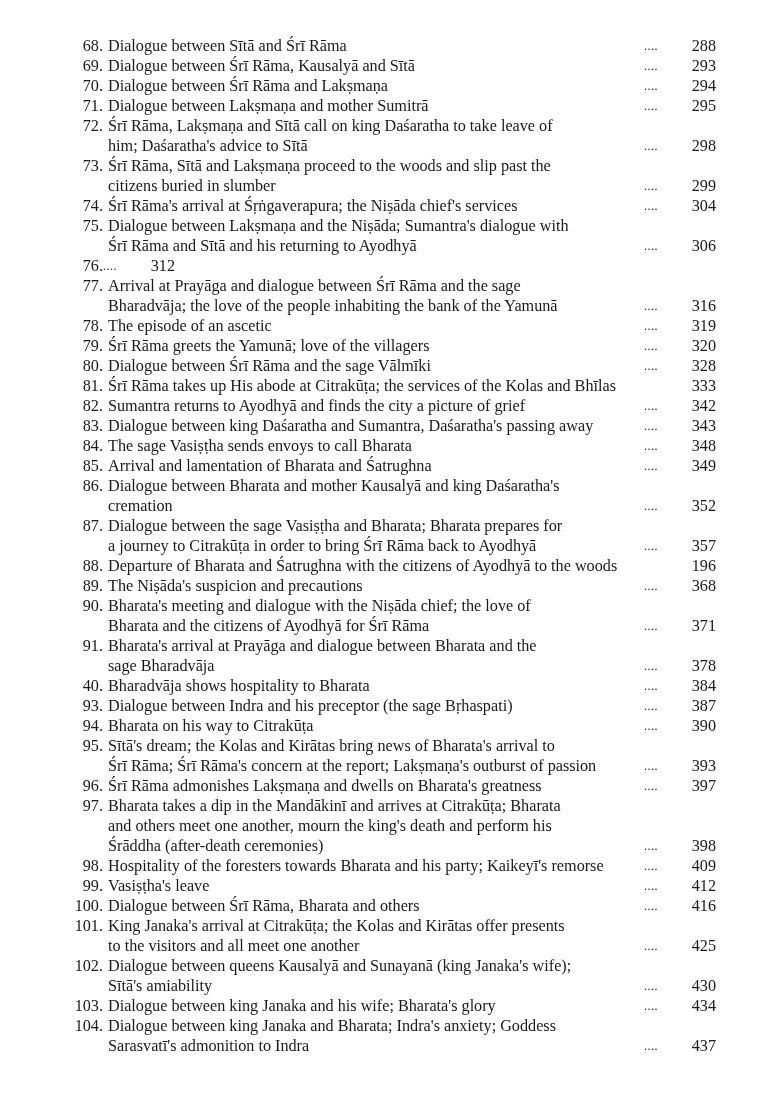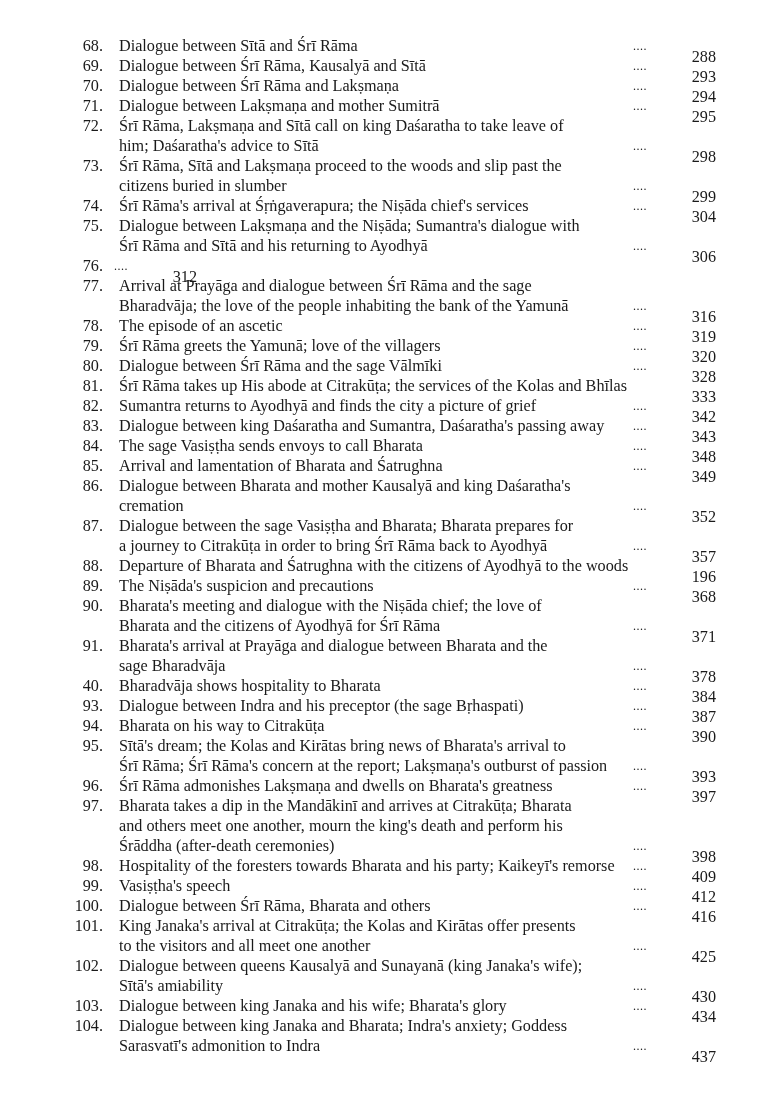--- a/index.html
+++ b/index.html
@@ -4,21 +4,21 @@
 <style>
   html, body { margin: 0; padding: 0; }
   body {
     width: 780px; height: 1108px; background: #ffffff; overflow: hidden;
     font-family: "Liberation Serif", "DejaVu Serif", serif;
     color: #1a1a1a;
   }
   .page { position: relative; width: 780px; height: 1108px; }
   .toc { position: absolute; left: 66px; top: 36px; width: 650px; }
   .entry { position: relative; font-size: 16.2px; line-height: 20px; }
-  .line { display: flex; align-items: flex-start; height: 20px; white-space: nowrap; gap: 11px; }
+  .line { display: flex; align-items: flex-end; height: 20px; white-space: nowrap; }
   .num { width: 37px; text-align: right; flex: 0 0 37px; }
   .text { flex: 1 1 auto; padding-left: 5px; overflow: hidden; }
   .dots { width: 30px; flex: 0 0 30px; text-align: left; letter-spacing: 0.5px; font-size: 12px; }
   .page-num { width: 42px; flex: 0 0 42px; text-align: right; margin-top: 11px; }
 </style>
 </head>
 <body>
 
 <div class="page">
   <div class="toc" id="toc">
@@ -307,21 +307,21 @@
         <div class="line">
           <span class="num">98.</span>
           <span class="text">Hospitality of the foresters towards Bharata and his party; Kaikeyī's remorse</span>
           <span class="dots">....</span>
           <span class="page-num">409</span>
         </div>
       </div>
       <div class="entry">
         <div class="line">
           <span class="num">99.</span>
-          <span class="text">Vasiṣṭha's speech</span>
+          <span class="text">Vasiṣṭha's leave</span>
           <span class="dots">....</span>
           <span class="page-num">412</span>
         </div>
       </div>
       <div class="entry">
         <div class="line">
           <span class="num">100.</span>
           <span class="text">Dialogue between Śrī Rāma, Bharata and others</span>
           <span class="dots">....</span>
           <span class="page-num">416</span>

